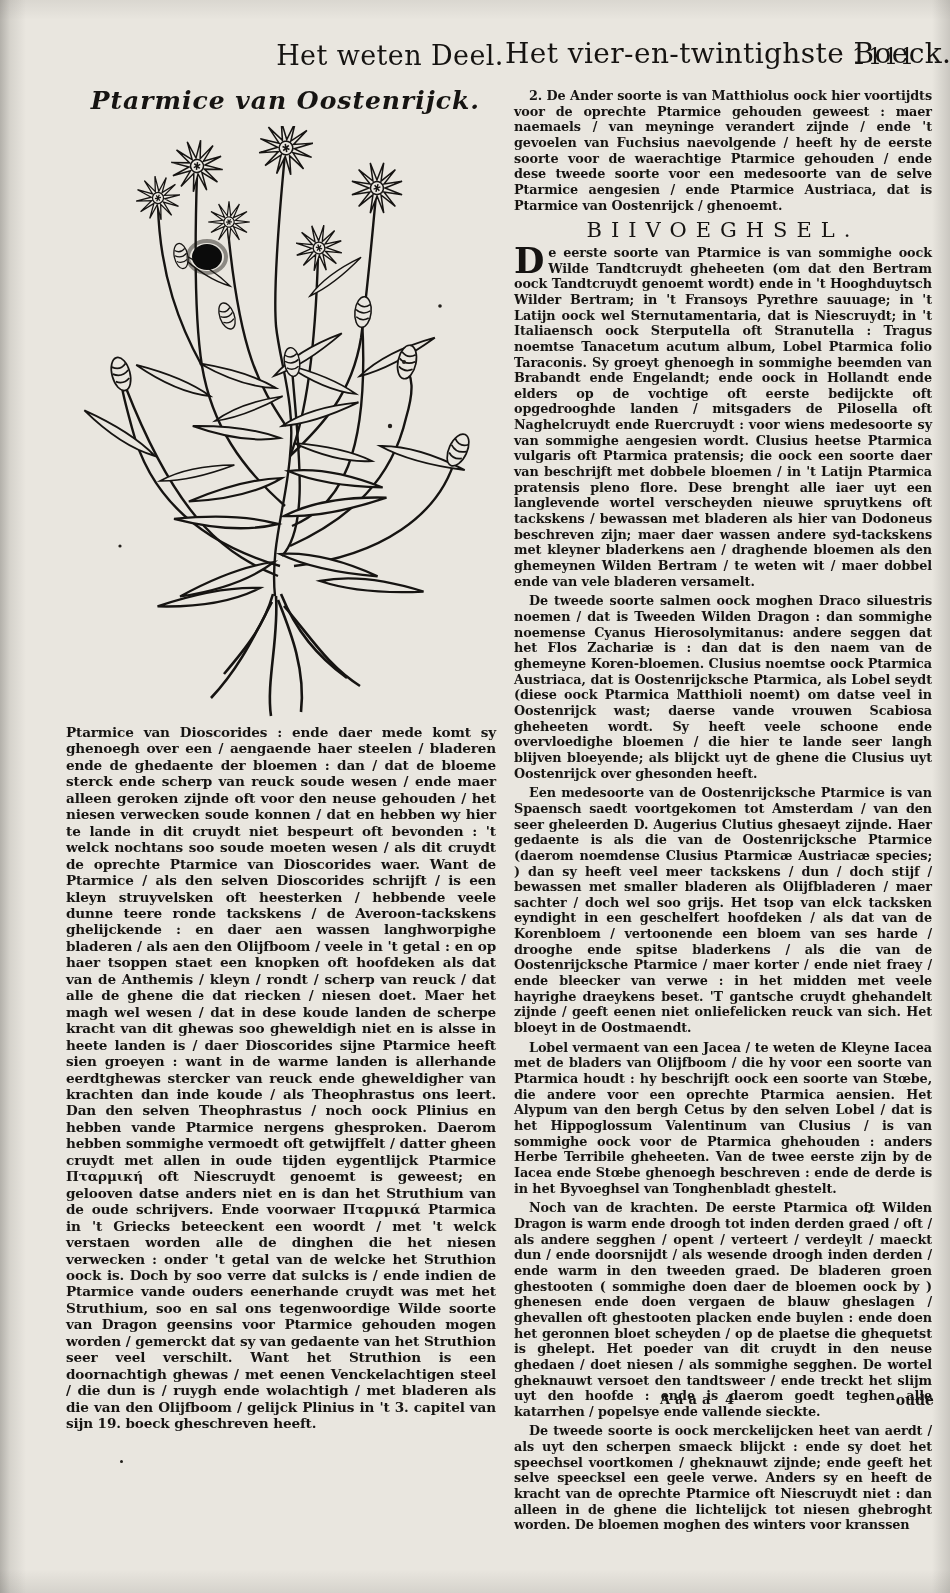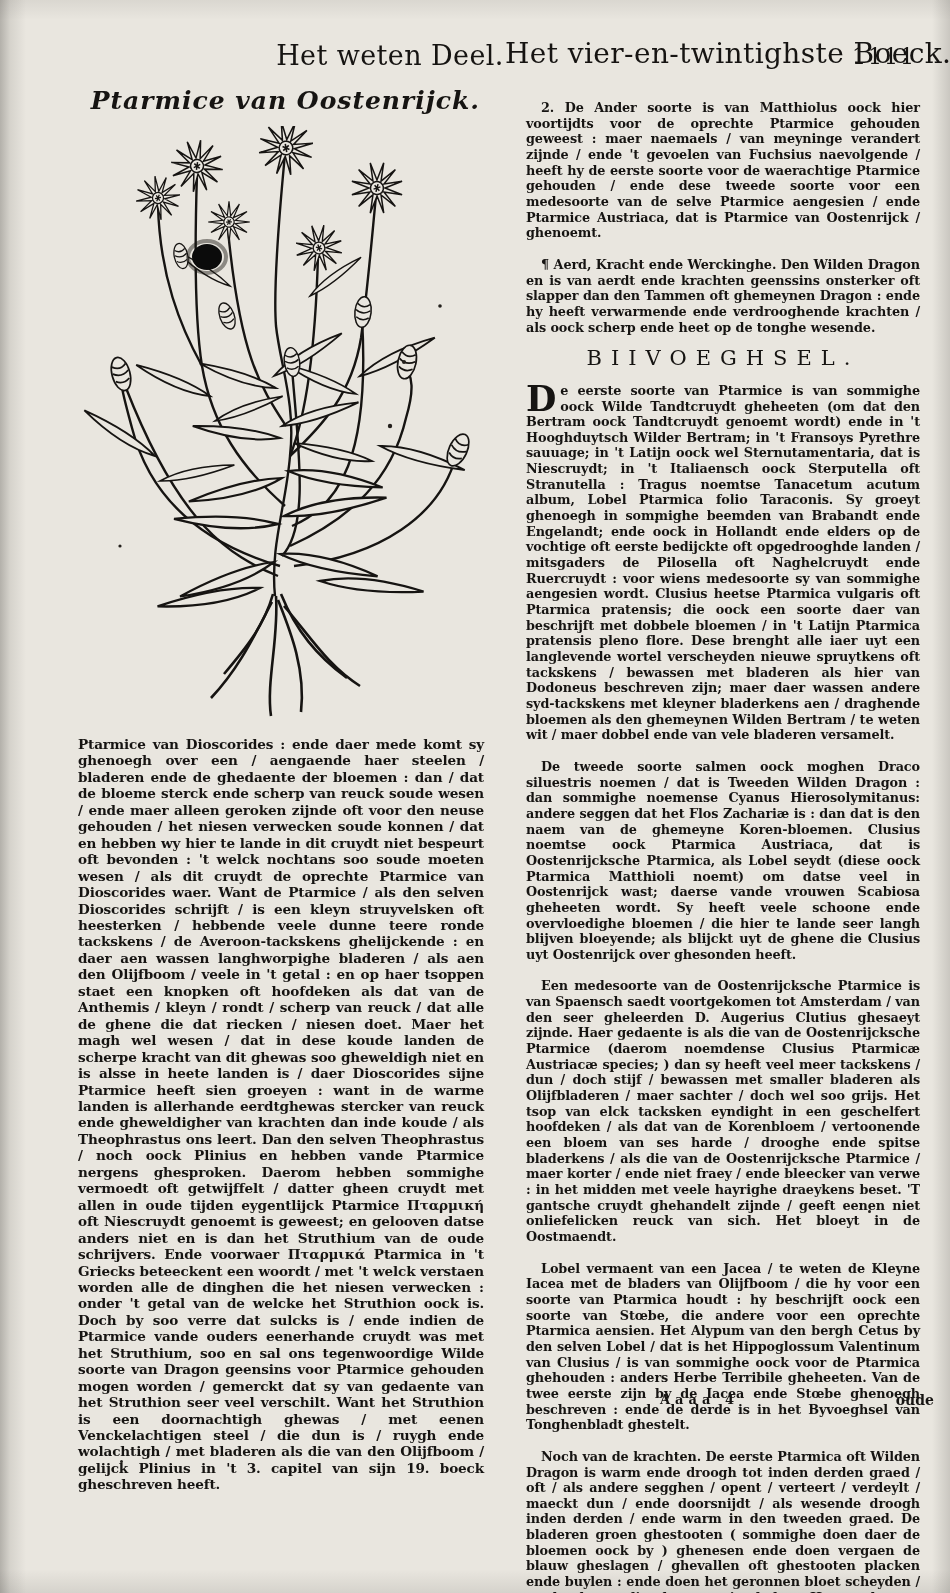--- a/index.html
+++ b/index.html
@@ -20,21 +20,21 @@
   }
   
   .runhead{position:absolute;font-size:27px;letter-spacing:.4px;white-space:nowrap;}
   #head-left{top:40px;left:205px;width:370px;text-align:center;}
   #head-right{top:37px;left:505px;width:400px;font-size:28px;text-align:left;}
   #pagenum{position:absolute;top:44px;left:852px;font-size:22px;letter-spacing:2px;}
   
   .col{position:absolute;text-align:justify;}
   #col-left{left:62px;top:720px;width:438px;font-size:13.6px;line-height:16.45px;font-weight:bold;letter-spacing:-.15px;}
   #col-right{left:510px;top:84px;width:426px;font-size:12.8px;line-height:15.65px;font-weight:bold;letter-spacing:-.1px;}
-  p{margin:16px;}
+  p{margin:4px;}
   .ind{text-indent:15px;}
   
   #fig-title{position:absolute;top:86px;left:80px;width:400px;text-align:right;
     font-size:25px;font-weight:bold;font-style:italic;letter-spacing:1px;}
   #woodcut{position:absolute;left:60px;top:126px;width:436px;height:594px;}
   
   .suphead{text-align:center;font-weight:normal;font-size:21px;letter-spacing:9px;
     text-indent:0;margin:10px 0 6px 0;}
   .dropcap{float:left;font-size:35px;line-height:29px;padding:1px 4px 0 0;font-weight:bold;}
   
@@ -150,21 +150,20 @@
       </g>
     </g>
   </svg>
 
   <div class="col" id="col-left">
     <p>Ptarmice van Dioscorides : ende daer mede komt sy ghenoegh over een / aengaende haer steelen / bladeren ende de ghedaente der bloemen : dan / dat de bloeme sterck ende scherp van reuck soude wesen / ende maer alleen geroken zijnde oft voor den neuse gehouden / het niesen verwecken soude konnen / dat en hebben wy hier te lande in dit cruydt niet bespeurt oft bevonden : 't welck nochtans soo soude moeten wesen / als dit cruydt de oprechte Ptarmice van Dioscorides waer. Want de Ptarmice / als den selven Dioscorides schrijft / is een kleyn struyvelsken oft heesterken / hebbende veele dunne teere ronde tackskens / de Averoon-tackskens ghelijckende : en daer aen wassen langhworpighe bladeren / als aen den Olijfboom / veele in 't getal : en op haer tsoppen staet een knopken oft hoofdeken als dat van de Anthemis / kleyn / rondt / scherp van reuck / dat alle de ghene die dat riecken / niesen doet. Maer het magh wel wesen / dat in dese koude landen de scherpe kracht van dit ghewas soo gheweldigh niet en is alsse in heete landen is / daer Dioscorides sijne Ptarmice heeft sien groeyen : want in de warme landen is allerhande eerdtghewas stercker van reuck ende gheweldigher van krachten dan inde koude / als Theophrastus ons leert. Dan den selven Theophrastus / noch oock Plinius en hebben vande Ptarmice nergens ghesproken. Daerom hebben sommighe vermoedt oft getwijffelt / datter gheen cruydt met allen in oude tijden eygentlijck Ptarmice Πταρμική oft Niescruydt genoemt is geweest; en gelooven datse anders niet en is dan het Struthium van de oude schrijvers. Ende voorwaer Πταρμικά Ptarmica in 't Griecks beteeckent een woordt / met 't welck verstaen worden alle de dinghen die het niesen verwecken : onder 't getal van de welcke het Struthion oock is. Doch by soo verre dat sulcks is / ende indien de Ptarmice vande ouders eenerhande cruydt was met het Struthium, soo en sal ons tegenwoordige Wilde soorte van Dragon geensins voor Ptarmice gehouden mogen worden / gemerckt dat sy van gedaente van het Struthion seer veel verschilt. Want het Struthion is een doornachtigh ghewas / met eenen Venckelachtigen steel / die dun is / ruygh ende wolachtigh / met bladeren als die van den Olijfboom / gelijck Plinius in 't 3. capitel van sijn 19. boeck gheschreven heeft.</p>
   </div>
 
   <div class="col" id="col-right">
     <p class="ind">2. De Ander soorte is van Matthiolus oock hier voortijdts voor de oprechte Ptarmice gehouden geweest : maer naemaels / van meyninge verandert zijnde / ende 't gevoelen van Fuchsius naevolgende / heeft hy de eerste soorte voor de waerachtige Ptarmice gehouden / ende dese tweede soorte voor een medesoorte van de selve Ptarmice aengesien / ende Ptarmice Austriaca, dat is Ptarmice van Oostenrijck / ghenoemt.</p>
-    <p class="ind">¶ Aerd, Kracht ende Werckinghe. Den Wilden Dragon en is van aerdt ende krachten geenssins onsterker oft slapper dan den Tammen oft ghemeynen Dragon : ende hy heeft verwarmende ende verdrooghende krachten / als oock scherp ende heet op de tonghe wesende.</p>
     <p class="suphead">BIIVOEGHSEL.</p>
     <p><span class="dropcap">D</span><span>e eerste soorte van Ptarmice is van sommighe oock Wilde Tandtcruydt gheheeten (om dat den Bertram oock Tandtcruydt genoemt wordt) ende in 't Hooghduytsch Wilder Bertram; in 't Fransoys Pyrethre sauuage; in 't Latijn oock wel Sternutamentaria, dat is Niescruydt; in 't Italiaensch oock Sterputella oft Stranutella : Tragus noemtse Tanacetum acutum album, Lobel Ptarmica folio Taraconis. Sy groeyt ghenoegh in sommighe beemden van Brabandt ende Engelandt; ende oock in Hollandt ende elders op de vochtige oft eerste bedijckte oft opgedrooghde landen / mitsgaders de Pilosella oft Naghelcruydt ende Ruercruydt : voor wiens medesoorte sy van sommighe aengesien wordt. Clusius heetse Ptarmica vulgaris oft Ptarmica pratensis; die oock een soorte daer van beschrijft met dobbele bloemen / in 't Latijn Ptarmica pratensis pleno flore. Dese brenght alle iaer uyt een langlevende wortel verscheyden nieuwe spruytkens oft tackskens / bewassen met bladeren als hier van Dodoneus beschreven zijn; maer daer wassen andere syd-tackskens met kleyner bladerkens aen / draghende bloemen als den ghemeynen Wilden Bertram / te weten wit / maer dobbel ende van vele bladeren versamelt.</span></p>
     <p class="ind">De tweede soorte salmen oock moghen Draco siluestris noemen / dat is Tweeden Wilden Dragon : dan sommighe noemense Cyanus Hierosolymitanus: andere seggen dat het Flos Zachariæ is : dan dat is den naem van de ghemeyne Koren-bloemen. Clusius noemtse oock Ptarmica Austriaca, dat is Oostenrijcksche Ptarmica, als Lobel seydt (diese oock Ptarmica Matthioli noemt) om datse veel in Oostenrijck wast; daerse vande vrouwen Scabiosa gheheeten wordt. Sy heeft veele schoone ende overvloedighe bloemen / die hier te lande seer langh blijven bloeyende; als blijckt uyt de ghene die Clusius uyt Oostenrijck over ghesonden heeft.</p>
     <p class="ind">Een medesoorte van de Oostenrijcksche Ptarmice is van Spaensch saedt voortgekomen tot Amsterdam / van den seer gheleerden D. Augerius Clutius ghesaeyt zijnde. Haer gedaente is als die van de Oostenrijcksche Ptarmice (daerom noemdense Clusius Ptarmicæ Austriacæ species; ) dan sy heeft veel meer tackskens / dun / doch stijf / bewassen met smaller bladeren als Olijfbladeren / maer sachter / doch wel soo grijs. Het tsop van elck tacksken eyndight in een geschelfert hoofdeken / als dat van de Korenbloem / vertoonende een bloem van ses harde / drooghe ende spitse bladerkens / als die van de Oostenrijcksche Ptarmice / maer korter / ende niet fraey / ende bleecker van verwe : in het midden met veele hayrighe draeykens beset. 'T gantsche cruydt ghehandelt zijnde / geeft eenen niet onliefelicken reuck van sich. Het bloeyt in de Oostmaendt.</p>
     <p class="ind">Lobel vermaent van een Jacea / te weten de Kleyne Iacea met de bladers van Olijfboom / die hy voor een soorte van Ptarmica houdt : hy beschrijft oock een soorte van Stœbe, die andere voor een oprechte Ptarmica aensien. Het Alypum van den bergh Cetus by den selven Lobel / dat is het Hippoglossum Valentinum van Clusius / is van sommighe oock voor de Ptarmica ghehouden : anders Herbe Terribile gheheeten. Van de twee eerste zijn by de Iacea ende Stœbe ghenoegh beschreven : ende de derde is in het Byvoeghsel van Tonghenbladt ghestelt.</p>
     <p class="ind">Noch van de krachten. De eerste Ptarmica oft Wilden Dragon is warm ende droogh tot inden derden graed / oft / als andere segghen / opent / verteert / verdeylt / maeckt dun / ende doorsnijdt / als wesende droogh inden derden / ende warm in den tweeden graed. De bladeren groen ghestooten ( sommighe doen daer de bloemen oock by ) ghenesen ende doen vergaen de blauw gheslagen / ghevallen oft ghestooten placken ende buylen : ende doen het geronnen bloet scheyden / op de plaetse die ghequetst is ghelept. Het poeder van dit cruydt in den neuse ghedaen / doet niesen / als sommighe segghen. De wortel gheknauwt versoet den tandtsweer / ende treckt het slijm uyt den hoofde : ende is daerom goedt teghen alle katarrhen / popelsye ende vallende sieckte.</p>
     <p class="ind">De tweede soorte is oock merckelijcken heet van aerdt / als uyt den scherpen smaeck blijckt : ende sy doet het speechsel voortkomen / gheknauwt zijnde; ende geeft het selve speecksel een geele verwe. Anders sy en heeft de kracht van de oprechte Ptarmice oft Niescruydt niet : dan alleen in de ghene die lichtelijck tot niesen ghebroght worden. De bloemen moghen des winters voor kranssen</p>
   </div>
 
   <div id="sigrow">

